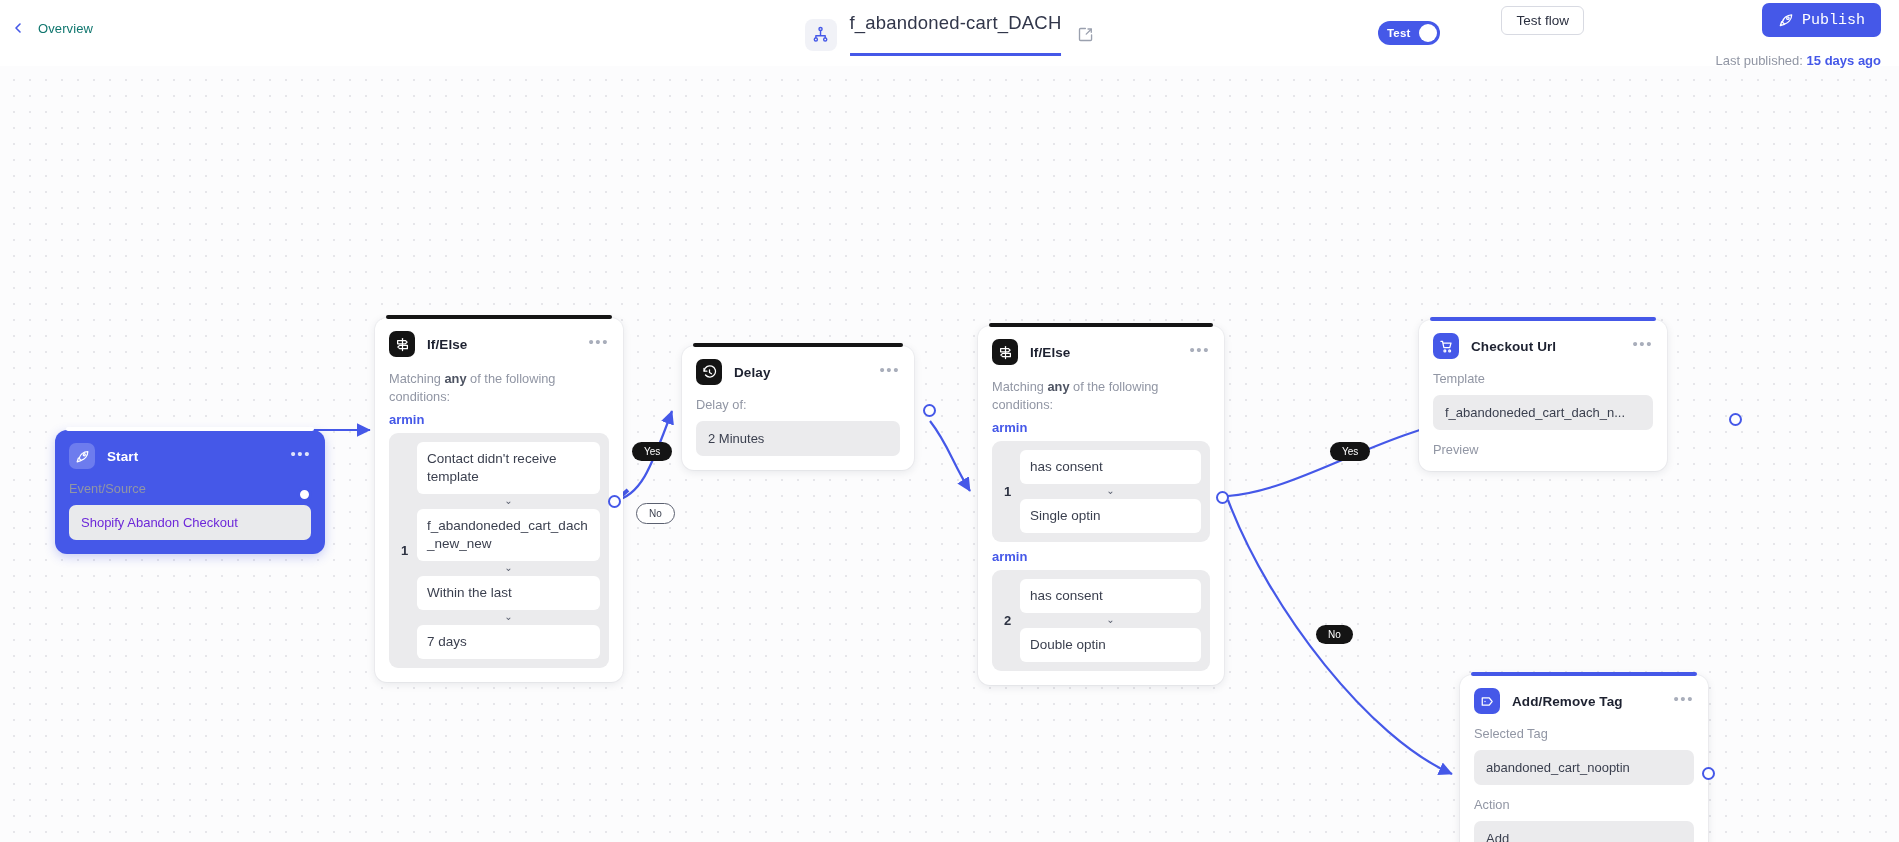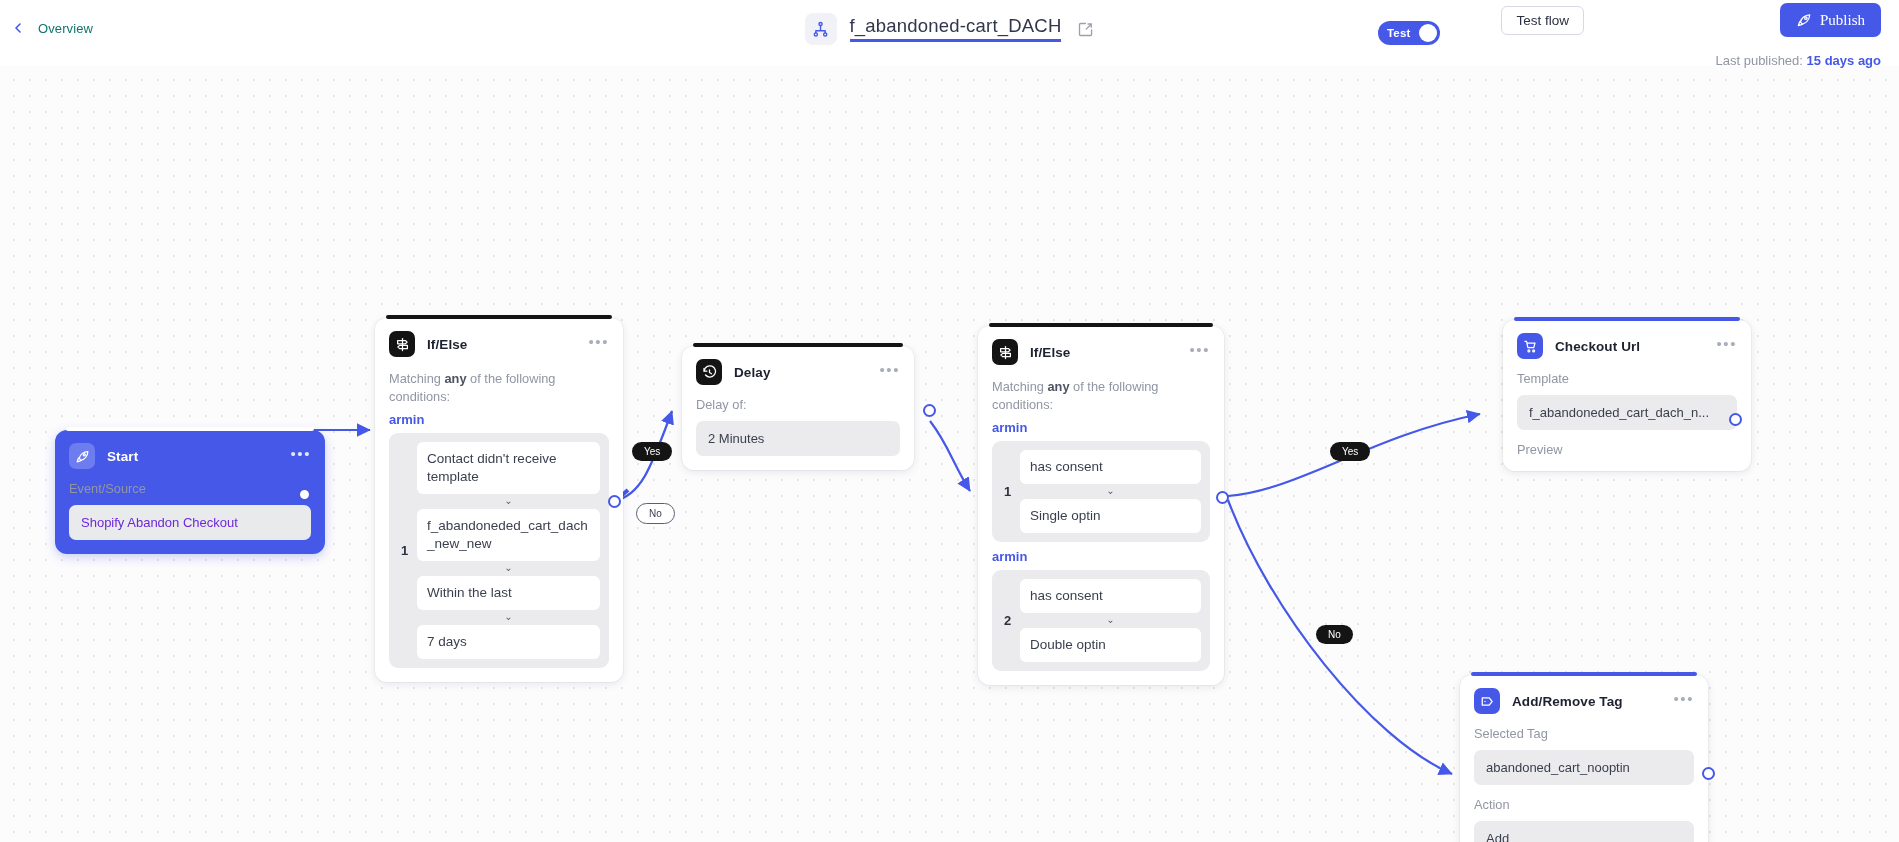--- a/index.html
+++ b/index.html
@@ -27,21 +27,21 @@
     position: absolute; left: 50%; top: 13px; transform: translateX(-50%);
     display: flex; align-items: center; gap: 13px;
   }
   .flow-badge {
     width: 32px; height: 32px; border-radius: 8px; background: #f1f2f7;
     display: flex; align-items: center; justify-content: center;
   }
   .flow-badge svg { width: 17px; height: 17px; color: #4558e8; }
   .title-text {
     font-size: 18.5px; color: #31364a; letter-spacing: .2px;
-    border-bottom: 3px solid #4558e8; padding-bottom: 2px; line-height: 1.1;
+    border-bottom: 3px solid #4558e8; padding-bottom: 20px; line-height: 1.1;
   }
   .edit-icon { width: 17px; height: 17px; color: #9aa0ae; margin-left:3px; cursor:pointer;}
 
   .live-toggle {
     position: absolute; right: 459px; top: 21px;
     width: 62px; height: 24px; border-radius: 13px; background: #4558e8;
     display: flex; align-items: center; justify-content: flex-start;
     padding: 0 4px; cursor: pointer;
   }
   .live-toggle .lt-label {
@@ -55,21 +55,21 @@
     position: absolute; right: 315px; top: 6px;
     height: 29px; padding: 0 14px; border-radius: 6px;
     border: 1px solid #d8dae2; background: #fff; color: #2b3040;
     font-size: 13.5px; font-family: inherit; cursor: pointer;
     display:flex; align-items:center;
   }
   .btn-publish {
     position: absolute; right: 18px; top: 3px;
     height: 34px; padding: 0 16px; border-radius: 7px;
     border: none; background: #4558e8; color: #fff;
-    font-size: 15px; font-family: Liberation Serif, serif; cursor: pointer;
+    font-size: 15px; font-family: Liberation Mono, monospace; cursor: pointer;
     display: flex; align-items: center; gap: 8px;
   }
   .btn-publish svg { width: 16px; height: 16px; }
   .last-pub {
     position: absolute; right: 18px; top: 53px;
     font-size: 13px; color: #9196a4;
   }
   .last-pub b { color: #4558e8; }
 
   
@@ -346,21 +346,21 @@
           <div class="cond-sep">⌄</div>
           <div class="cond-box">Double optin</div>
         </div>
       </div>
     </div>
     <div class="handle" style="left:1216px; top:425px;"></div>
 
     <div class="elabel on" style="left:1330px; top:376px;">Yes</div>
     <div class="elabel on" style="left:1316px; top:559px;">No</div>
 
-    <div class="node" style="left:1503px; top:254px; width:248px;">
+    <div class="node" style="left:1419px; top:254px; width:248px;">
       <div class="accent" style="background:#4558e8;"></div>
       <div class="node-head">
         <span class="node-icon" style="background:#4558e8;">
           <svg viewBox="0 0 24 24" fill="none" stroke="#fff" stroke-width="2" stroke-linecap="round" stroke-linejoin="round">
               <path d="M3 3.6h2.6l2.2 10.2h9.4l2-7.2H6.4"></path>
               <circle cx="9.4" cy="19" r="1.5"></circle>
               <circle cx="17" cy="19" r="1.5"></circle>
             </svg>
         </span>
         <span class="node-title">Checkout Url</span>

